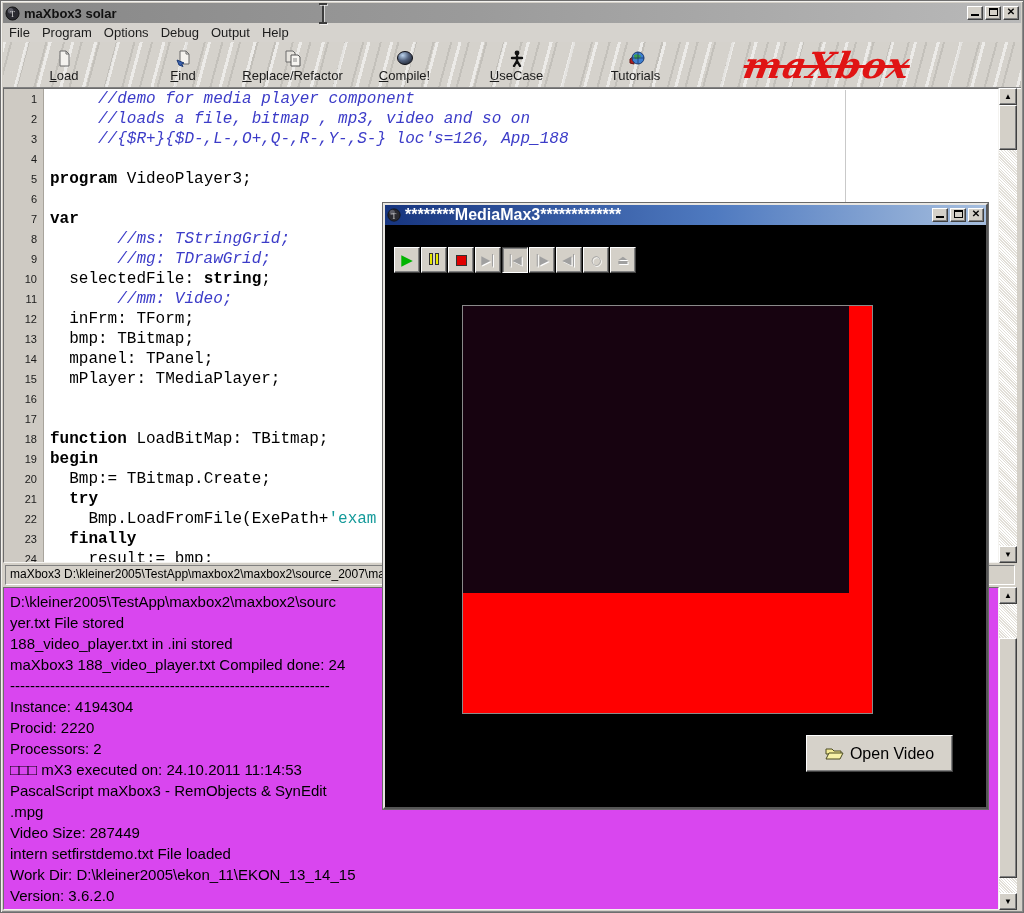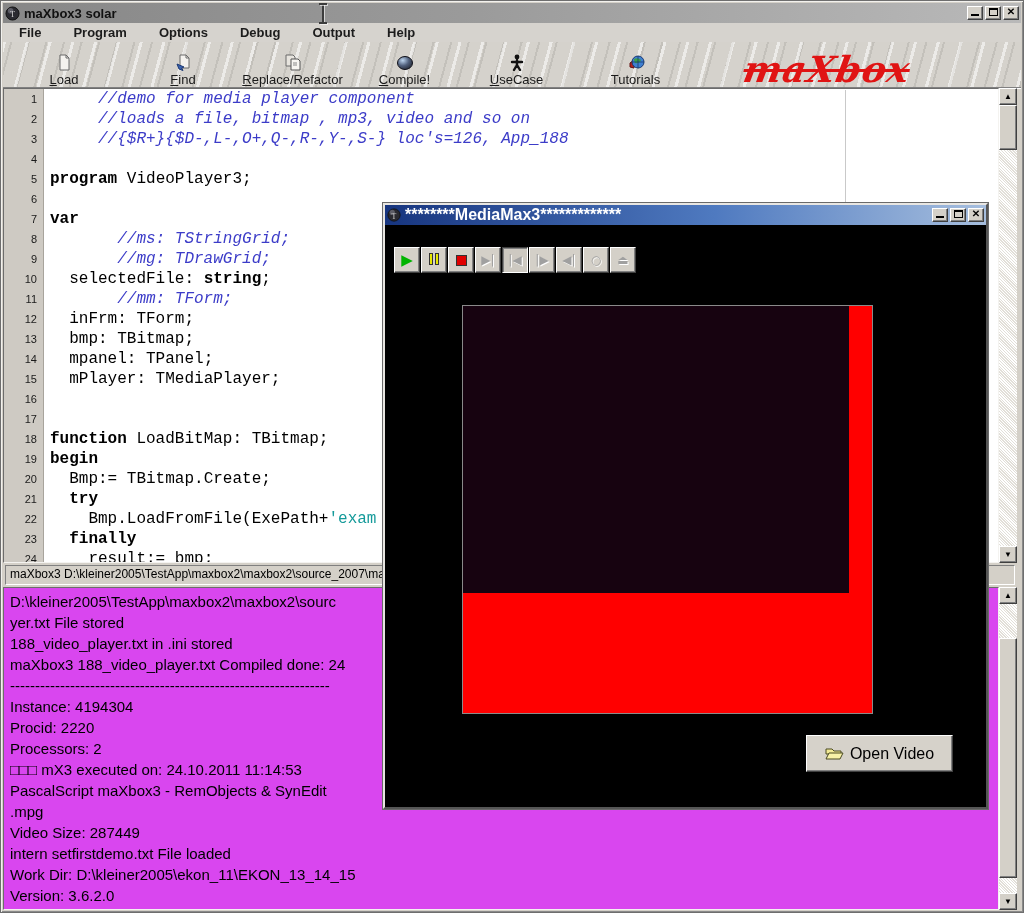--- a/index.html
+++ b/index.html
@@ -23,30 +23,30 @@
     border-color:#fff #404040 #404040 #fff;box-shadow:inset -1px -1px 0 #808080;
     display:flex;align-items:flex-end;justify-content:center;font-size:9px;line-height:9px;
     font-weight:bold;color:#000;box-sizing:border-box;padding:0 0 2px 0;}
   .glyph-min{width:8px;height:2px;background:#000;margin:0 auto 1px auto;}
   .glyph-max{width:9px;height:8px;border:1px solid #000;border-top:2px solid #000;box-sizing:border-box;margin:0 auto 1px auto;}
   .glyph-x{font-size:10px;line-height:10px;font-weight:bold;margin-bottom:0px;}
 
   
   .menubar{left:3px;top:23px;width:1018px;height:19px;background:#d6d3ce;
     display:flex;align-items:center;font-size:13px;color:#1c1c1c;}
-  .menu-item{padding:0 16px;height:19px;line-height:19px;font-weight:bold;}
+  .menu-item{padding:0 6px;height:19px;line-height:19px;}
 
   
   .toolbar{left:3px;top:42px;width:1018px;height:46px;box-sizing:border-box;
     border-bottom:1px solid #808080;box-shadow:0 1px 0 #fff;
     background:
       repeating-linear-gradient(105deg, rgba(255,255,255,.55) 0 3px, rgba(210,207,200,0) 3px 22px),
       repeating-linear-gradient(285deg, rgba(150,148,142,.28) 0 2px, transparent 2px 17px),
       #d5d2cc;
-    display:flex;align-items:flex-end;}
+    display:flex;align-items:center;}
   .tb-btn{display:flex;flex-direction:column;align-items:center;justify-content:center;
     font-size:13px;color:#1a1a1a;padding-top:2px;box-sizing:border-box;}
   .tb-btn .ico{height:19px;display:flex;align-items:center;justify-content:center;}
   .tb-btn .lbl span.u{text-decoration:underline;}
   .tb-sep{width:2px;margin:2px 0;border-left:1px solid #8a8a8a;border-right:1px solid #fff;}
   .tb-logo{width:255px;display:flex;align-items:center;justify-content:center;}
   .logo-text{font-family:"DejaVu Serif",serif;font-style:italic;font-weight:bold;
     font-size:36px;color:#e01414;text-decoration:line-through;transform:skewX(-10deg);
     letter-spacing:1px;line-height:36px;}
   .tb-fill{flex:1;}
@@ -236,21 +236,21 @@
 <div class="code-line"><span class="lnum">1</span><span class="ctext"><span class="cm">//demo for media player component</span></span></div>
     <div class="code-line"><span class="lnum">2</span><span class="ctext"><span class="cm">//loads a file, bitmap , mp3, video and so on</span></span></div>
     <div class="code-line"><span class="lnum">3</span><span class="ctext"><span class="cm">//{$R+}{$D-,L-,O+,Q-,R-,Y-,S-} loc's=126, App_188</span></span></div>
     <div class="code-line"><span class="lnum">4</span><span class="ctext"></span></div>
     <div class="code-line"><span class="lnum">5</span><span class="ctext"><span class="kw">program</span><span class="id"> VideoPlayer3;</span></span></div>
     <div class="code-line"><span class="lnum">6</span><span class="ctext"></span></div>
     <div class="code-line"><span class="lnum">7</span><span class="ctext"><span class="kw">var</span></span></div>
     <div class="code-line"><span class="lnum">8</span><span class="ctext"><span class="cm">  //ms: TStringGrid;</span></span></div>
     <div class="code-line"><span class="lnum">9</span><span class="ctext"><span class="cm">  //mg: TDrawGrid;</span></span></div>
     <div class="code-line"><span class="lnum">10</span><span class="ctext"><span class="id">  selectedFile: </span><span class="kw">string</span><span class="id">;</span></span></div>
-    <div class="code-line"><span class="lnum">11</span><span class="ctext"><span class="cm">  //mm: TForm;</span></span></div>
+    <div class="code-line"><span class="lnum">11</span><span class="ctext"><span class="cm">  //mm: Video;</span></span></div>
     <div class="code-line"><span class="lnum">12</span><span class="ctext"><span class="id">  inFrm: TForm;</span></span></div>
     <div class="code-line"><span class="lnum">13</span><span class="ctext"><span class="id">  bmp: TBitmap;</span></span></div>
     <div class="code-line"><span class="lnum">14</span><span class="ctext"><span class="id">  mpanel: TPanel;</span></span></div>
     <div class="code-line"><span class="lnum">15</span><span class="ctext"><span class="id">  mPlayer: TMediaPlayer;</span></span></div>
     <div class="code-line"><span class="lnum">16</span><span class="ctext"></span></div>
     <div class="code-line"><span class="lnum">17</span><span class="ctext"></span></div>
     <div class="code-line"><span class="lnum">18</span><span class="ctext"><span class="kw">function</span><span class="id"> LoadBitMap: TBitmap;</span></span></div>
     <div class="code-line"><span class="lnum">19</span><span class="ctext"><span class="kw">begin</span></span></div>
     <div class="code-line"><span class="lnum">20</span><span class="ctext"><span class="id">  Bmp:= TBitmap.Create;</span></span></div>
     <div class="code-line"><span class="lnum">21</span><span class="ctext"><span class="id">  </span><span class="kw">try</span></span></div>

